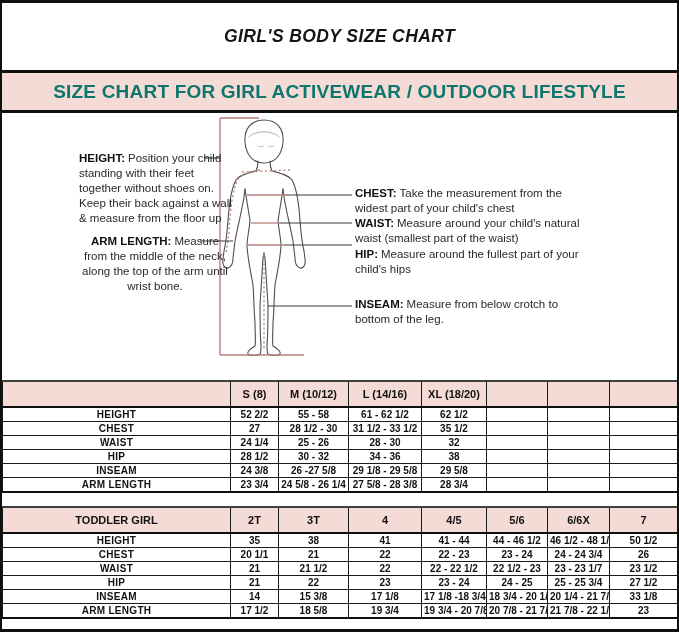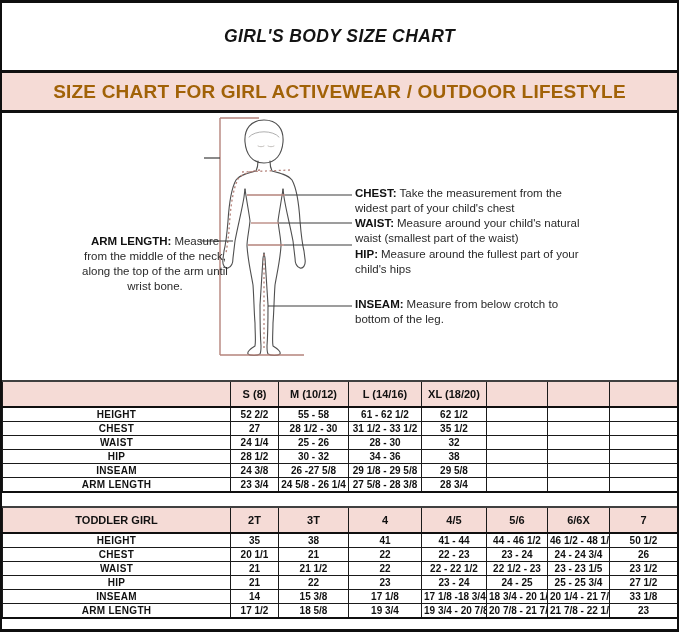--- a/index.html
+++ b/index.html
@@ -10,21 +10,21 @@
     font-family:"Liberation Sans", sans-serif; color:#111;
   }
   
   .titlebar { position:absolute; left:0; top:0; width:675px; height:67px;
     display:flex; align-items:center; justify-content:center; background:#fff;font-style:italic; }
   .titlebar h1 { margin:0; font-size:17.5px; font-weight:bold; letter-spacing:.4px; color:#141414; }
   
   .banner { position:absolute; left:0; top:67px; width:675px; height:43px; box-sizing:border-box;
     background:#f5dbd6; border-top:3px solid #101010; border-bottom:3px solid #101010;
     display:flex; align-items:center; justify-content:center; }
-  .banner h2 { margin:0; font-size:19px; font-weight:bold; letter-spacing:.2px; color:#a16207; }
+  .banner h2 { margin:0; font-size:19px; font-weight:bold; letter-spacing:.2px; color:#0f766e; }
   
   .diagram { position:absolute; left:0; top:110px; width:675px; height:267px; background:#fff; }
   .diagram svg { position:absolute; left:0; top:0; }
   .ann { position:absolute; font-size:11.5px; line-height:15px; color:#2a2a2a; }
   .ann b { color:#111; margin-right:3px; }
   .ann-height  { left:77px;  top:38px;  width:160px; }
   .ann-arm     { left:77px;  top:121px; width:152px;text-align:center; }
   .ann-chest   { left:353px; top:73px;  width:228px; }
   .ann-waist   { left:353px; top:103px; width:232px; }
   .ann-hip     { left:353px; top:134px; width:228px; }
@@ -92,20 +92,23 @@
       <g stroke="#3c3c3c" stroke-width="1.2">
         <path d="M202,45 L218,45"></path>
         <path d="M198,128 L231,128"></path>
         <path d="M283,82 L350,82"></path>
         <path d="M277,110 L350,110"></path>
         <path d="M282,132 L350,132"></path>
         <path d="M266,193 L350,193"></path>
       </g>
     </svg>
 
+    <div class="ann ann-height">
+      <b>HEIGHT:</b><span>Position your child standing with their feet together without shoes on. Keep their back against a wall &amp; measure from the floor up</span>
+    </div>
     <div class="ann ann-arm">
       <b>ARM LENGTH:</b><span>Measure from the middle of the neck, along the top of the arm until wrist bone.</span>
     </div>
     <div class="ann ann-chest">
       <b>CHEST:</b><span>Take the measurement from the widest part of your child's chest</span>
     </div>
     <div class="ann ann-waist">
       <b>WAIST:</b><span>Measure around your child's natural waist (smallest part of the waist)</span>
     </div>
     <div class="ann ann-hip">
@@ -247,21 +250,21 @@
         <td>24 - 24 3/4</td>
         <td>26</td>
       </tr>
       <tr>
         <td class="rowlabel">WAIST</td>
         <td>21</td>
         <td>21 1/2</td>
         <td>22</td>
         <td>22 - 22 1/2</td>
         <td>22 1/2 - 23</td>
-        <td>23 - 23 1/5</td>
+        <td>23 - 23 1/7</td>
         <td>23 1/2</td>
       </tr>
       <tr>
         <td class="rowlabel">HIP</td>
         <td>21</td>
         <td>22</td>
         <td>23</td>
         <td>23 - 24</td>
         <td>24 - 25</td>
         <td>25 - 25 3/4</td>

